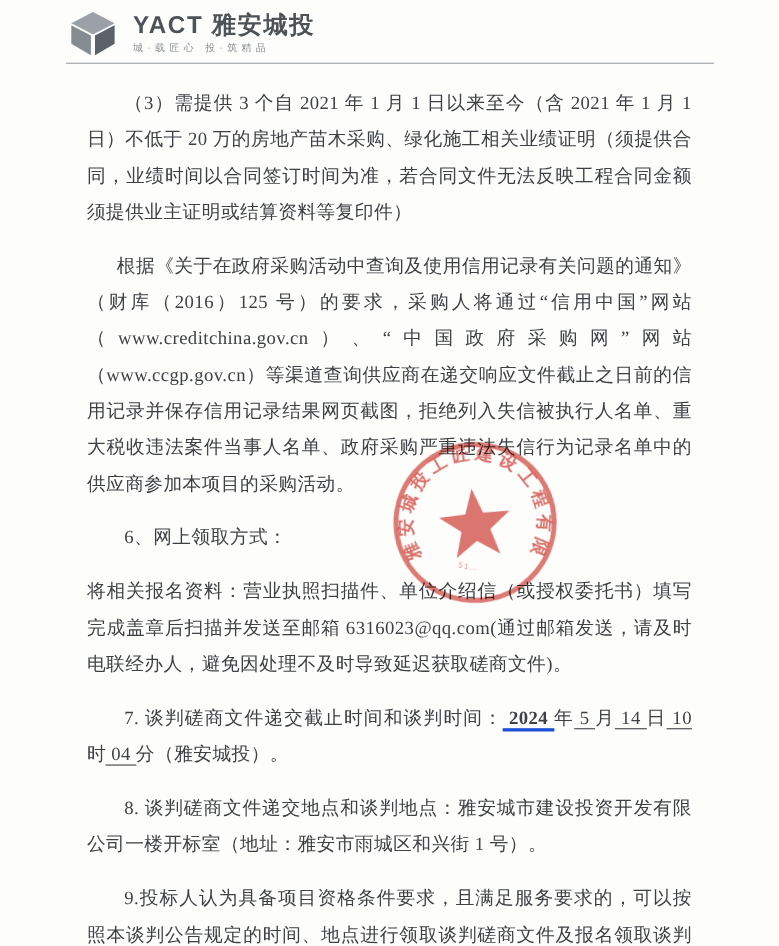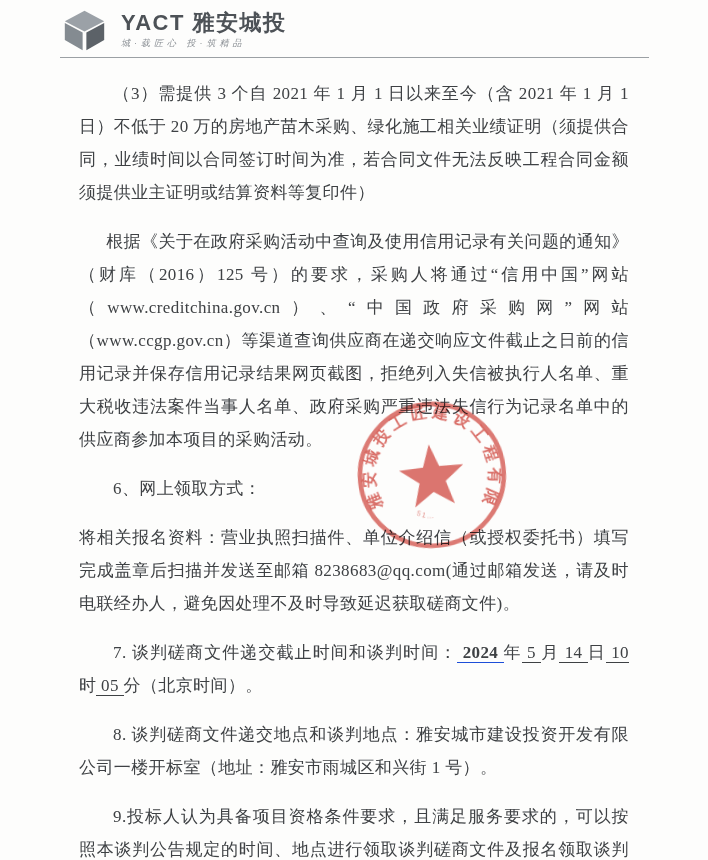--- a/index.html
+++ b/index.html
@@ -24,38 +24,38 @@
   .cube { width:45px; height:45px; flex:0 0 auto; }
   .brand-block { display:flex; flex-direction:column; justify-content:space-between; }
   .brand-name {
     font-family:"Liberation Sans","DejaVu Sans",sans-serif;
     font-weight:bold; font-size:22px; line-height:24px;
     color:#4d5257; letter-spacing:1.5px;
   }
   .brand-tagline {
     font-family:"Liberation Sans","DejaVu Sans",sans-serif;
     font-size:9px; line-height:11px; margin-top:3px;
-    color:#8a8f94; letter-spacing:4px;font-style:italic;
+    color:#8a8f94; letter-spacing:4px;
   }
   .header-rule {
     position:absolute; left:60px; top:57px; width:589px; height:0;
     border-top:1.2px solid #9ba0a4;
   }
   
   .content {
     position:absolute; left:63px; top:61px; width:582px;
     font-size:17px; line-height:33px;
     text-align:justify;
     letter-spacing:0.4px;
   }
   .content p { margin:16px; }
   .ind20 { text-indent:2em; }
   .ind16 { text-indent:1.6em; }
   .u  { border-bottom:1px solid #3e4144; }
-  .ub { border-bottom:1px solid #1d4ed8; font-weight:bold; }
+  .ub { border-bottom:3px solid #1d4ed8; font-weight:bold; }
   .blank-slash {
     display:inline-block; width:46px; text-align:center;
     border-bottom:1px solid #3e4144; line-height:24px;
   }
   .m-top { margin-top:4px !important; }
   
   .seal {
     position:absolute; left:355px; top:400px; width:154px; height:152px;
     mix-blend-mode:multiply; opacity:0.9;
     transform:rotate(-6deg);
@@ -78,22 +78,22 @@
       <div class="brand-name">YACT 雅安城投</div>
       <div class="brand-tagline">城·载匠心  投·筑精品</div>
     </div>
   </div>
   <div class="header-rule"></div>
 
   <div class="content">
     <p class="ind20">（3）需提供 3 个自 2021 年 1 月 1 日以来至今（含 2021 年 1 月 1 日）不低于 20 万的房地产苗木采购、绿化施工相关业绩证明（须提供合同，业绩时间以合同签订时间为准，若合同文件无法反映工程合同金额须提供业主证明或结算资料等复印件）</p>
     <p class="ind16">根据《关于在政府采购活动中查询及使用信用记录有关问题的通知》（财库（2016）125 号）的要求，采购人将通过“信用中国”网站（www.creditchina.gov.cn）、“中国政府采购网”网站（www.ccgp.gov.cn）等渠道查询供应商在递交响应文件截止之日前的信用记录并保存信用记录结果网页截图，拒绝列入失信被执行人名单、重大税收违法案件当事人名单、政府采购严重违法失信行为记录名单中的供应商参加本项目的采购活动。</p>
     <p class="ind20">6、网上领取方式：</p>
-    <p>将相关报名资料：营业执照扫描件、单位介绍信（或授权委托书）填写完成盖章后扫描并发送至邮箱 8238683@qq.com(通过邮箱发送，请及时电联经办人，避免因处理不及时导致延迟获取磋商文件)。</p>
-    <p class="ind20 m-top"><span>7. 谈判磋商文件递交截止时间和谈判时间：</span><span class="ub"> 2024 </span><span>年</span><span class="u"> 5 </span><span>月</span><span class="u"> 14 </span><span>日</span><span class="u"> 10 </span><span>时</span><span class="u"> 05 </span><span>分（北京时间）。</span></p>
+    <p>将相关报名资料：营业执照扫描件、单位介绍信（或授权委托书）填写完成盖章后扫描并发送至邮箱 6316023@qq.com(通过邮箱发送，请及时电联经办人，避免因处理不及时导致延迟获取磋商文件)。</p>
+    <p class="ind20 m-top"><span>7. 谈判磋商文件递交截止时间和谈判时间：</span><span class="ub"> 2024 </span><span>年</span><span class="u"> 5 </span><span>月</span><span class="u"> 14 </span><span>日</span><span class="u"> 10 </span><span>时</span><span class="u"> 04 </span><span>分（雅安城投）。</span></p>
     <p class="ind20">8. 谈判磋商文件递交地点和谈判地点：雅安城市建设投资开发有限公司一楼开标室（地址：雅安市雨城区和兴街 1 号）。</p>
     <p class="ind20">9.投标人认为具备项目资格条件要求，且满足服务要求的，可以按照本谈判公告规定的时间、地点进行领取谈判磋商文件及报名领取谈判磋商文件。</p>
 
   </div>
 
   <svg class="seal" viewBox="0 0 150 148" aria-hidden="true">
     <defs>
       <path id="seal-arc-top" d="M 26.5 101 A 56 56 0 1 1 123.5 101" fill="none"></path>
       <path id="seal-arc-bottom" d="M 54 109.4 A 42 42 0 0 0 96 109.4" fill="none"></path>
     </defs>

